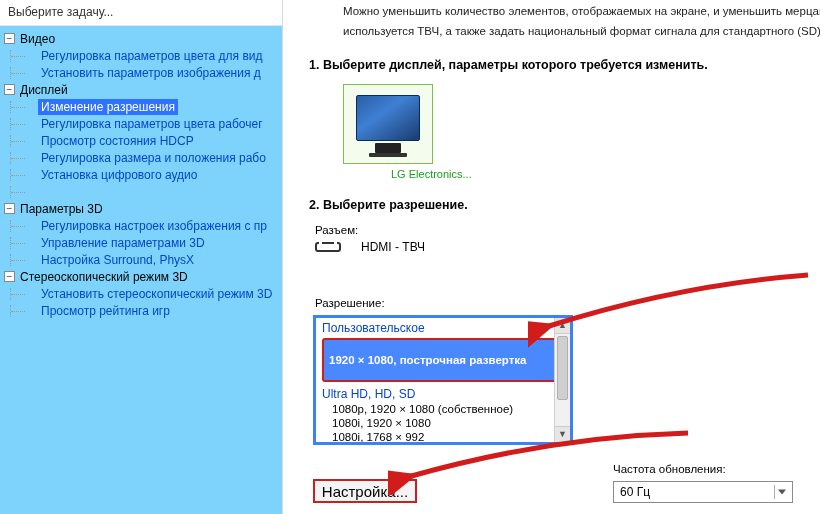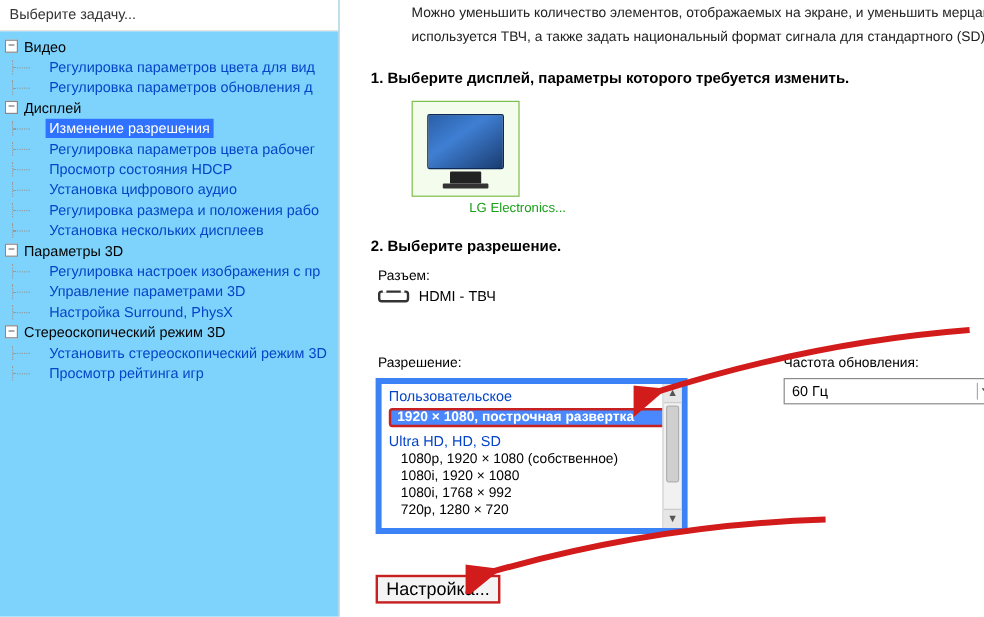--- a/index.html
+++ b/index.html
@@ -18,30 +18,30 @@
   .main { flex: 1; padding: 0 0 0 20px; position: relative; overflow: hidden; }
   .desc { font-size: 11.5px; color: #222; padding: 4px 0 2px 40px; line-height: 14px; white-space: nowrap; }
   .section-title { font-size: 12.5px; font-weight: bold; margin: 18px 16px 12px 6px; }
   .monitor-block { margin-left: 40px; }
   .monitor { width: 90px; height: 80px; border: 1px solid #7fbf4d; background: #f4fced; display: flex; flex-direction: column; align-items: center; justify-content: center; padding-top: 4px; }
   .monitor-screen { width: 64px; height: 46px; background: linear-gradient(145deg,#2a5fa8 0%, #3f7fd3 40%, #1a3c70 100%); border: 1px solid #0b2a55; border-radius: 2px; }
   .monitor-base { width: 26px; height: 10px; background: #222; margin-top: 2px; border-radius: 1px; }
   .monitor-stand { width: 38px; height: 4px; background: #333; border-radius: 1px; }
   .monitor-label { color: #1aa01a; font-size: 11px; margin-top: 4px; padding-left: 48px; }
   .field-label { font-size: 11.5px; margin-left: 12px; margin-top: 8px; }
-  .hdmi-row { display: flex; align-items: center; gap: 8px; margin: 4px 0 8px 12px; }
+  .hdmi-row { display: flex; align-items: center; gap: 20px; margin: 4px 0 8px 12px; }
   .hdmi-icon { width: 26px; height: 10px; border: 2px solid #333; border-radius: 3px; position: relative; }
   .hdmi-icon::before, .hdmi-icon::after { content: ""; position: absolute; top: -3px; width: 3px; height: 3px; background: #fff; }
   .hdmi-icon::before { left: 2px; }
   .hdmi-icon::after { right: 2px; }
-  .row2 { display: flex; gap: 60px; align-items: flex-start; margin-top: 35px; }
+  .row2 { display: flex; gap: 20px; align-items: flex-end; margin-top: 35px; }
   .col { flex: 0 0 auto; }
-  .res-box { width: 260px; height: 130px; border: 5px solid #3b82f6; margin: 6px 0 0 10px; background: #fff; overflow: hidden; position: relative; }
+  .res-box { width: 260px; height: 130px; border: 3px solid #3b82f6; margin: 6px 0 0 10px; background: #fff; overflow: hidden; position: relative; }
   .res-header { padding: 3px 6px 1px 6px; color: #0645c8; font-size: 12px; }
-  .res-selected { margin: 2px 6px 2px 6px; padding: 0 5px; background: #4a88ff; color: #fff; border: 2px solid #c62020; border-radius: 3px; font-size: 11.5px; font-weight: bold; }
+  .res-selected { margin: 2px 6px 2px 6px; padding: 14px 5px; background: #4a88ff; color: #fff; border: 2px solid #c62020; border-radius: 3px; font-size: 11.5px; font-weight: bold; }
   .res-item { padding: 1px 6px 1px 16px; font-size: 11.5px; color: #000; white-space: nowrap; }
   .scrollbar { position: absolute; right: 0; top: 0; bottom: 0; width: 16px; background: #f1f1f1; border-left: 1px solid #d0d0d0; }
   .sb-btn { height: 16px; background: #e6e6e6; border-bottom: 1px solid #ccc; text-align: center; font-size: 9px; line-height: 15px; color: #555; }
   .sb-thumb { position: absolute; left: 2px; right: 2px; top: 18px; height: 64px; background: #cfcfcf; border: 1px solid #b0b0b0; border-radius: 2px; }
   .refresh-select { margin: 6px 0 0 0; width: 180px; height: 22px; border: 1px solid #8b8b8b; display: flex; align-items: center; justify-content: space-between; padding: 0 4px 0 6px; background: #fff; font-size: 12px; }
   .dd { width: 14px; height: 14px; border-left: 1px solid #aaa; display: flex; align-items: center; justify-content: center; }
   .dd svg { width: 8px; height: 6px; }
   .settings-btn { margin: 34px 0 0 10px; width: 104px; height: 24px; border: 2px solid #c62020; background: #f4f4f4; font-size: 15px; display: flex; align-items: center; justify-content: center; cursor: pointer; }
   .arrow { position: absolute; pointer-events: none; }
 </style>
@@ -56,50 +56,49 @@
       <div class="tree-row">
         <span class="toggle">−</span>
         <span class="node cat">Видео</span>
       </div>
       <div class="tree-row">
           <span class="dots"></span>
           <span class="node">Регулировка параметров цвета для вид</span>
         </div>
       <div class="tree-row">
           <span class="dots"></span>
-          <span class="node">Регулировка параметров обновления д</span>
+          <span class="node">Установить параметров изображения д</span>
         </div>
 
       <div class="tree-row">
         <span class="toggle">−</span>
         <span class="node cat">Дисплей</span>
       </div>
       <div class="tree-row">
           <span class="dots"></span>
           <span class="node sel">Изменение разрешения</span>
         </div>
       <div class="tree-row">
           <span class="dots"></span>
           <span class="node">Регулировка параметров цвета рабочег</span>
         </div>
       <div class="tree-row">
           <span class="dots"></span>
           <span class="node">Просмотр состояния HDCP</span>
         </div>
       <div class="tree-row">
           <span class="dots"></span>
+          <span class="node">Регулировка размера и положения рабо</span>
+        </div>
+      <div class="tree-row">
+          <span class="dots"></span>
           <span class="node">Установка цифрового аудио</span>
         </div>
       <div class="tree-row">
           <span class="dots"></span>
-          <span class="node">Регулировка размера и положения рабо</span>
-        </div>
-      <div class="tree-row">
-          <span class="dots"></span>
-          <span class="node">Установка нескольких дисплеев</span>
         </div>
 
       <div class="tree-row">
         <span class="toggle">−</span>
         <span class="node cat">Параметры 3D</span>
       </div>
       <div class="tree-row">
           <span class="dots"></span>
           <span class="node">Регулировка настроек изображения с пр</span>
         </div>

